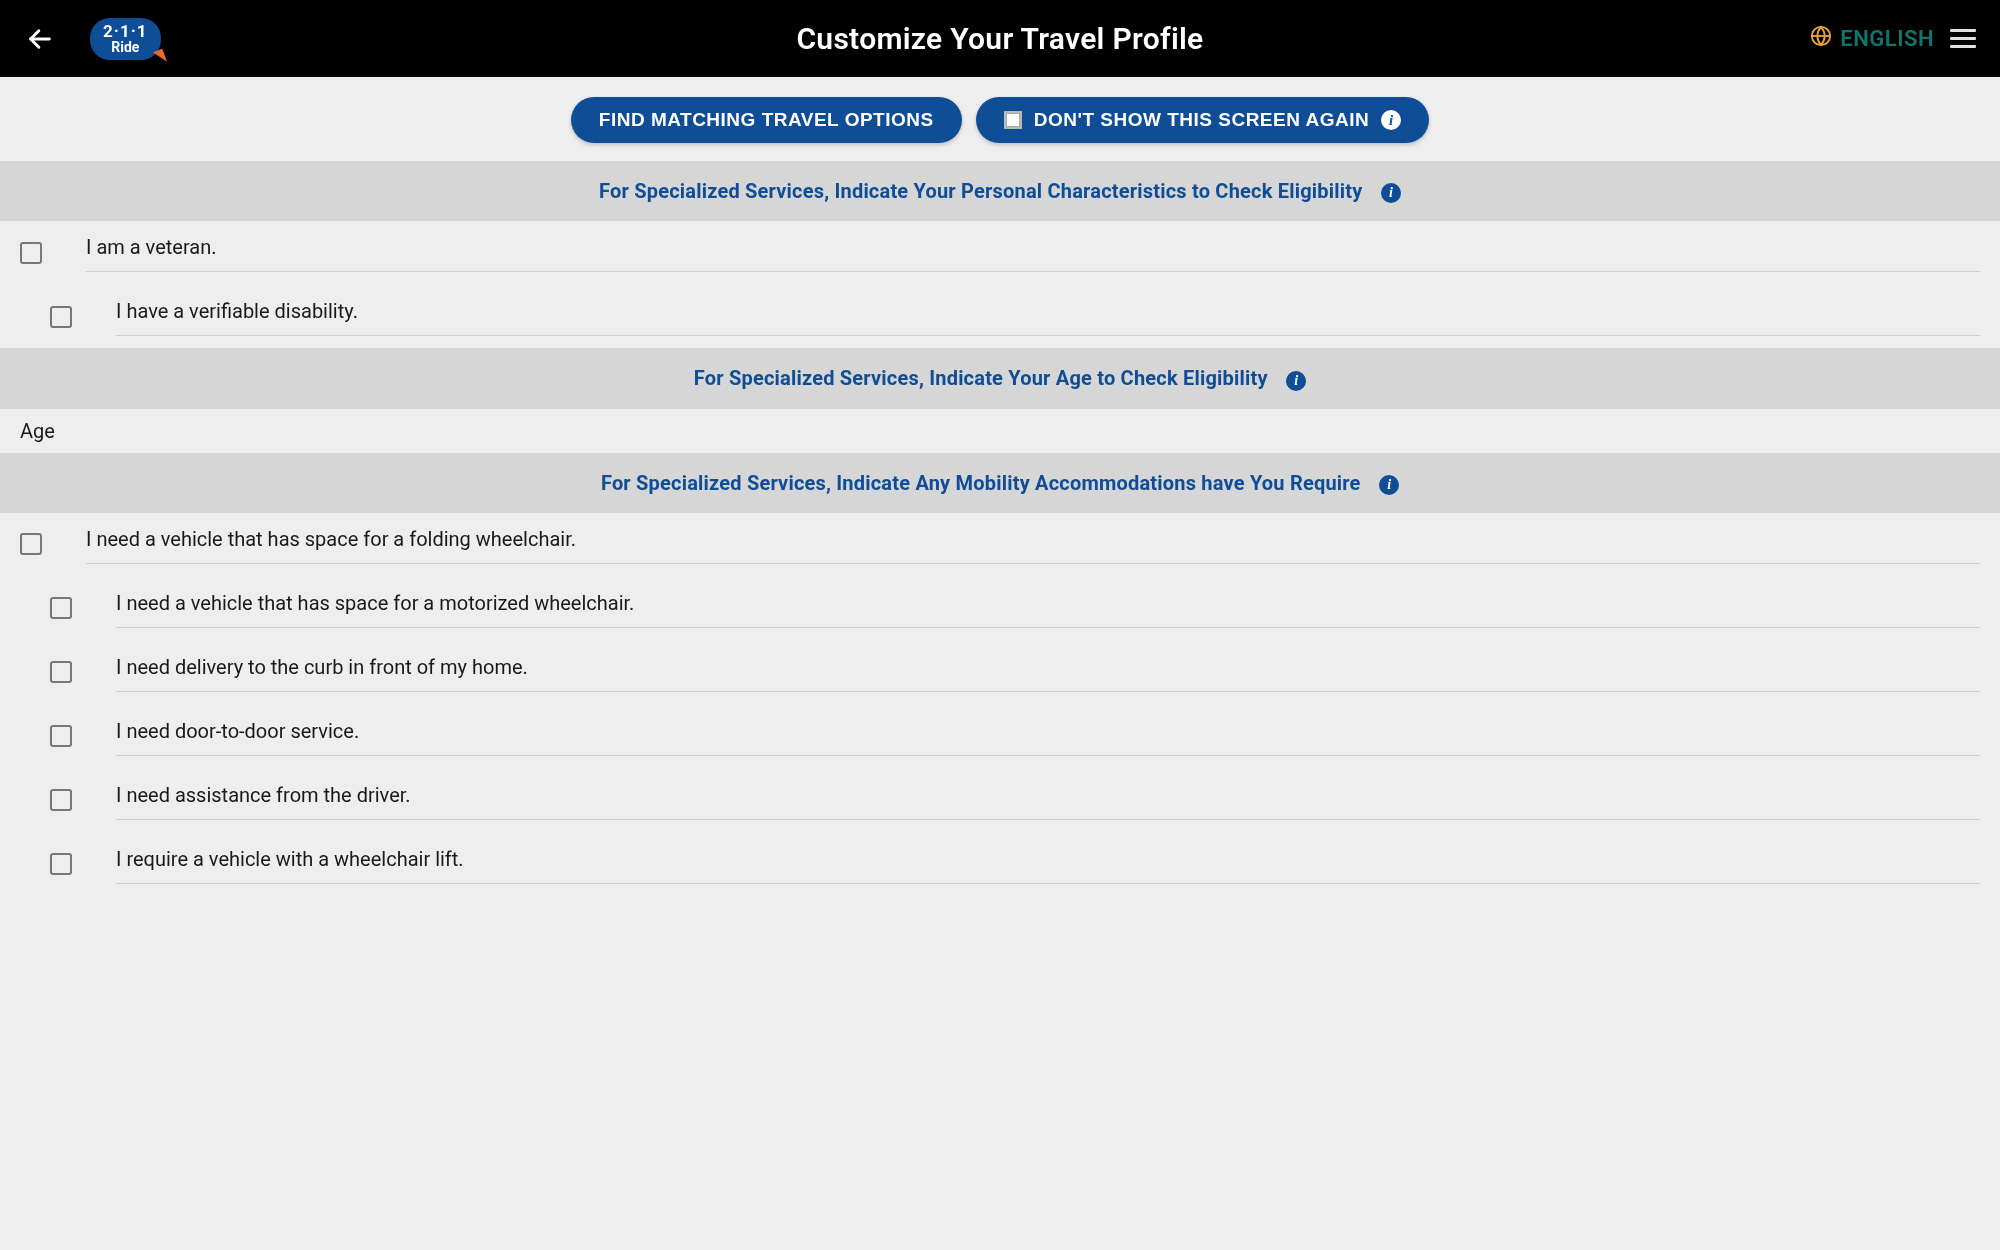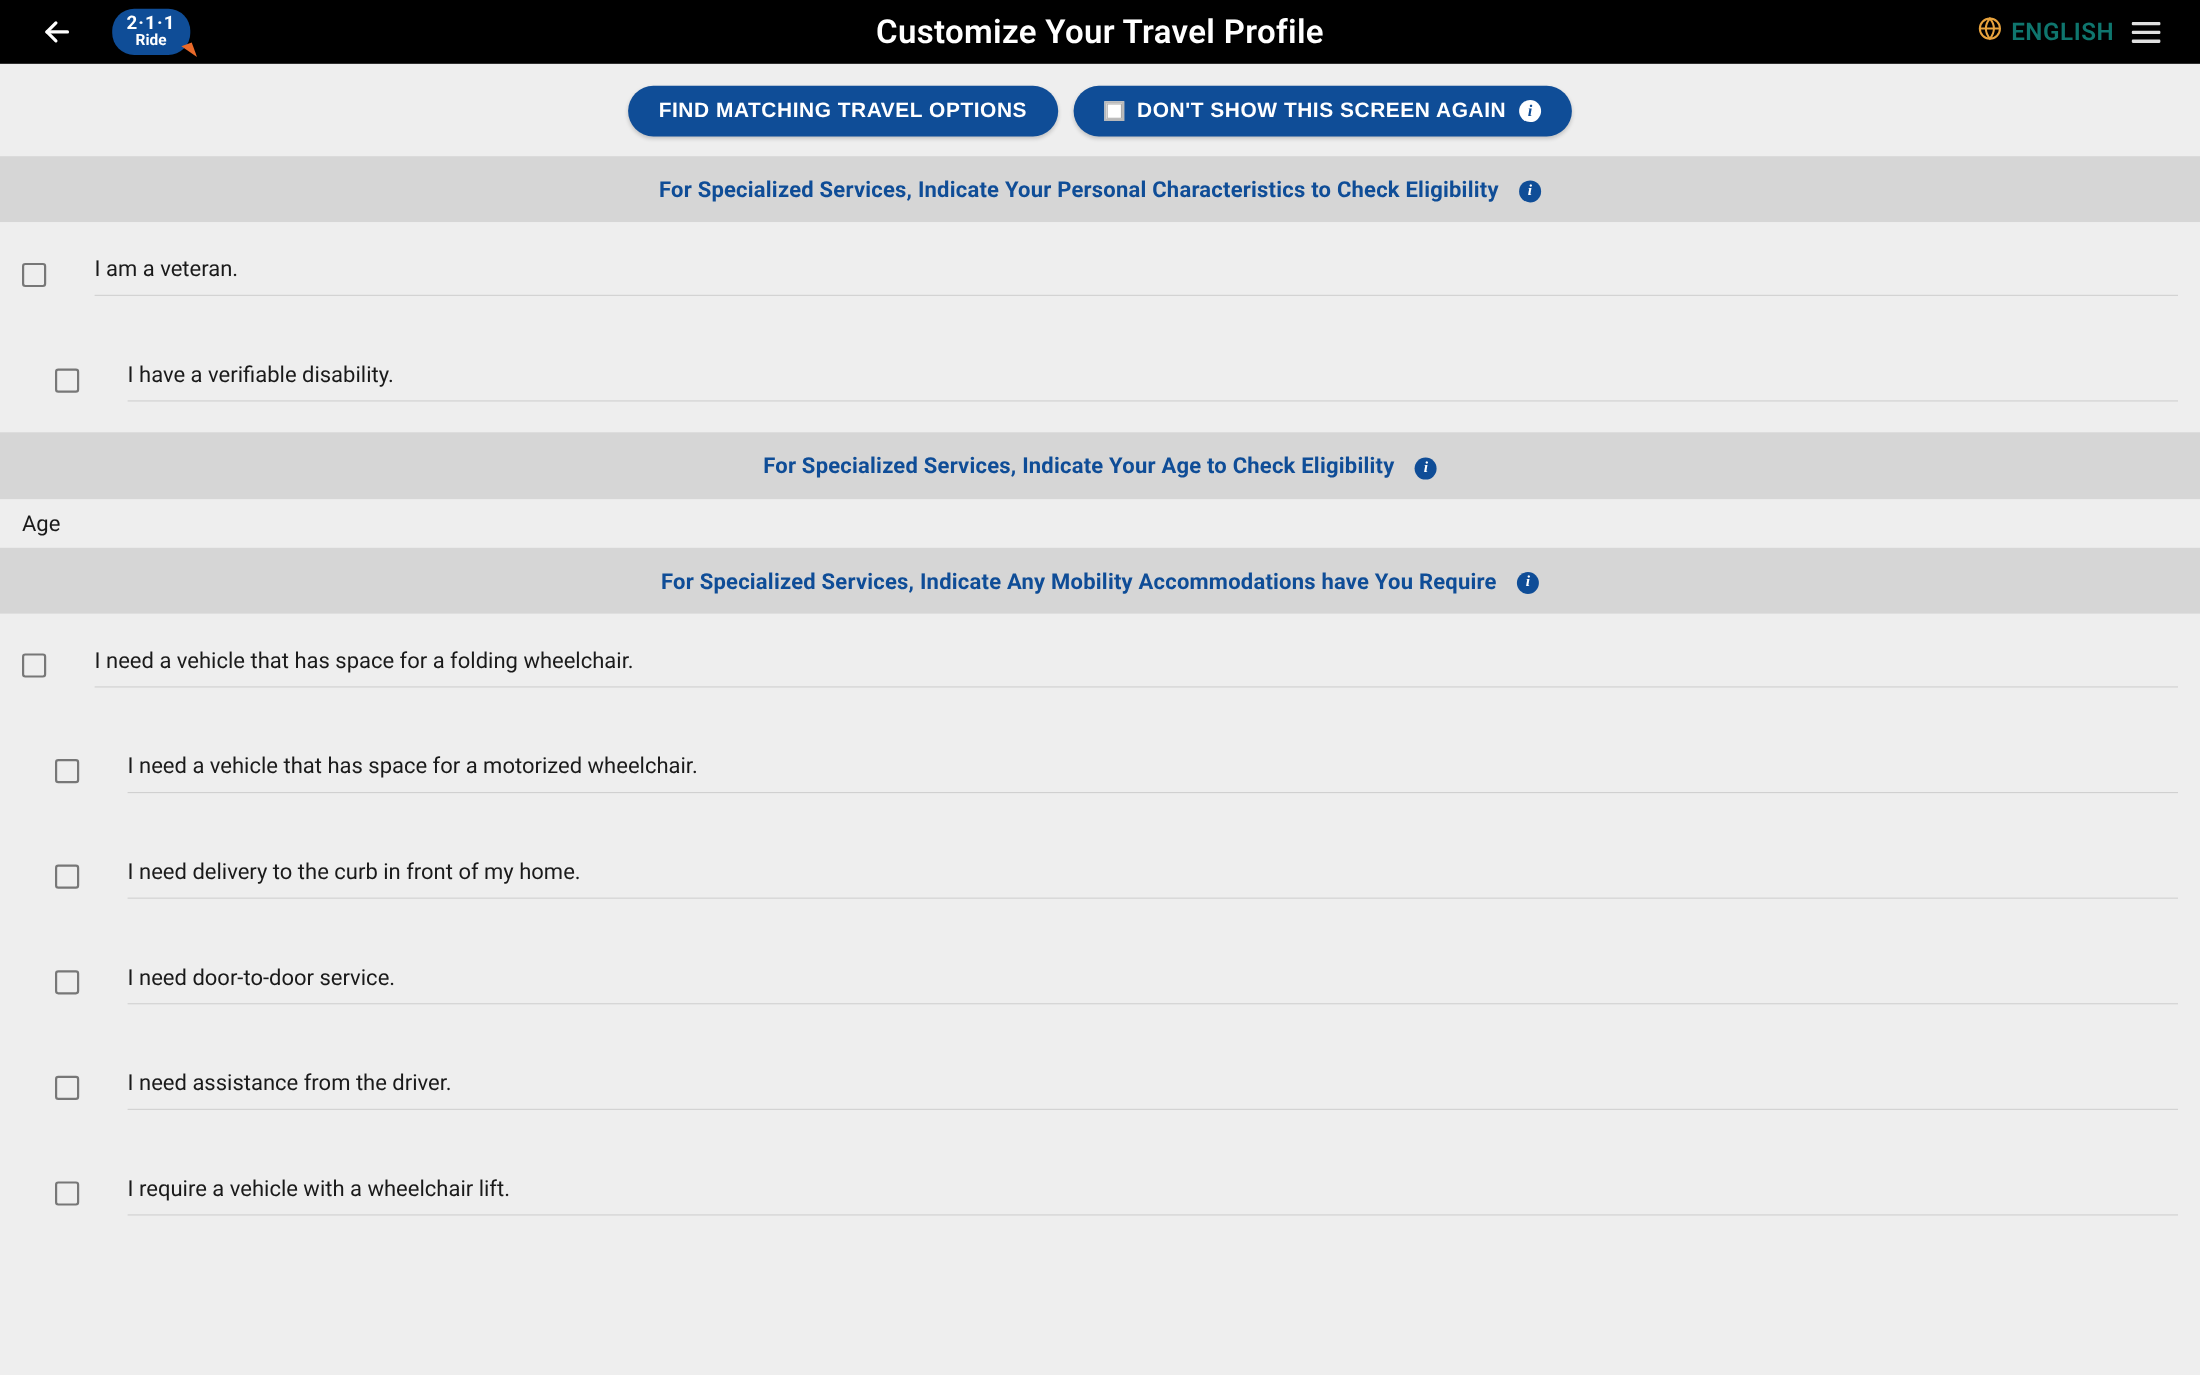--- a/index.html
+++ b/index.html
@@ -7,24 +7,24 @@
   body {
     font-family: Roboto, "Helvetica Neue", Arial, sans-serif;
     background: #eeeeee;
     color: #222;
     font-size: 18px;
   }
 
   
   .header {
     background: #000;
-    height: 58px;
-    display: flex;
-    align-items: center;
-    padding: 0 32px;
+    height: 77px;
+    display: flex;
+    align-items: center;
+    padding: 0 20px;
     position: relative;
   }
   .back-icon {
     color: #fff;
     cursor: pointer;
     display: flex;
     align-items: center;
     justify-content: center;
     width: 40px; height: 40px;
   }
@@ -151,21 +151,21 @@
     margin-left: 14px;
     vertical-align: middle;
     cursor: pointer;
   }
 
   
   .check-list { background: #eeeeee; }
   .check-row {
     display: flex;
     align-items: center;
-    padding: 28px 20px;
+    padding: 12px 20px;
     gap: 44px;
   }
   .check-row + .check-row { border-top: 1px solid transparent; margin-left: 30px; }
   .check-box {
     width: 22px; height: 22px;
     border: 2px solid #777;
     border-radius: 3px;
     background: transparent;
     cursor: pointer;
     flex-shrink: 0;

